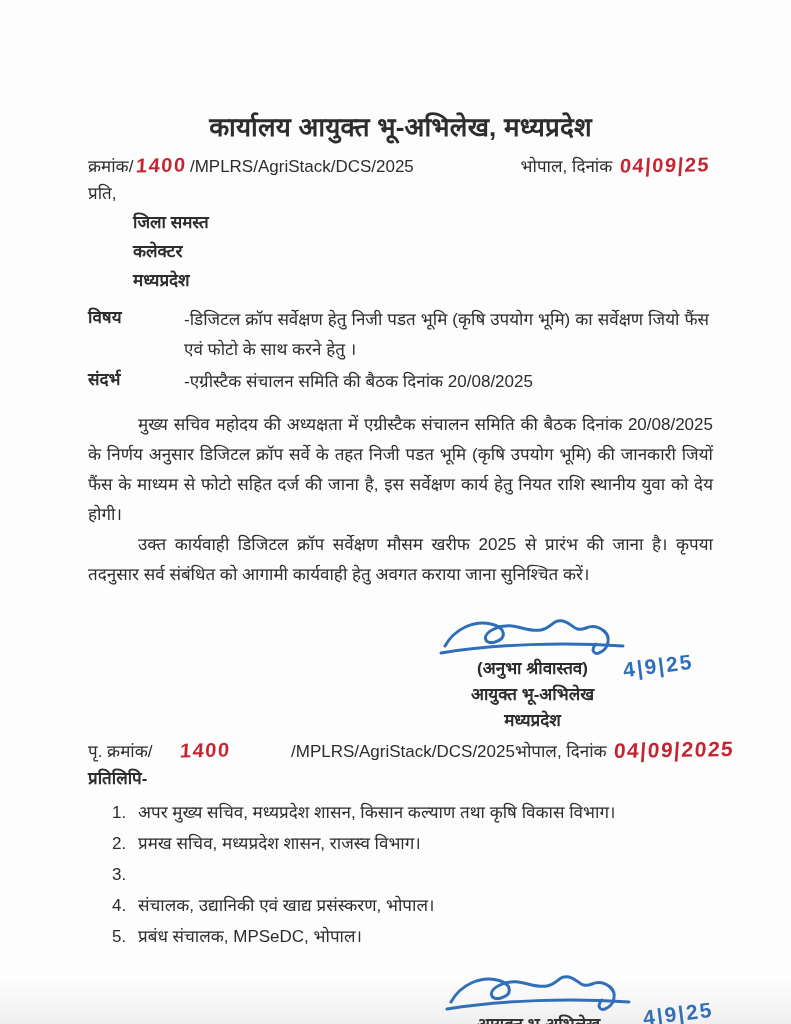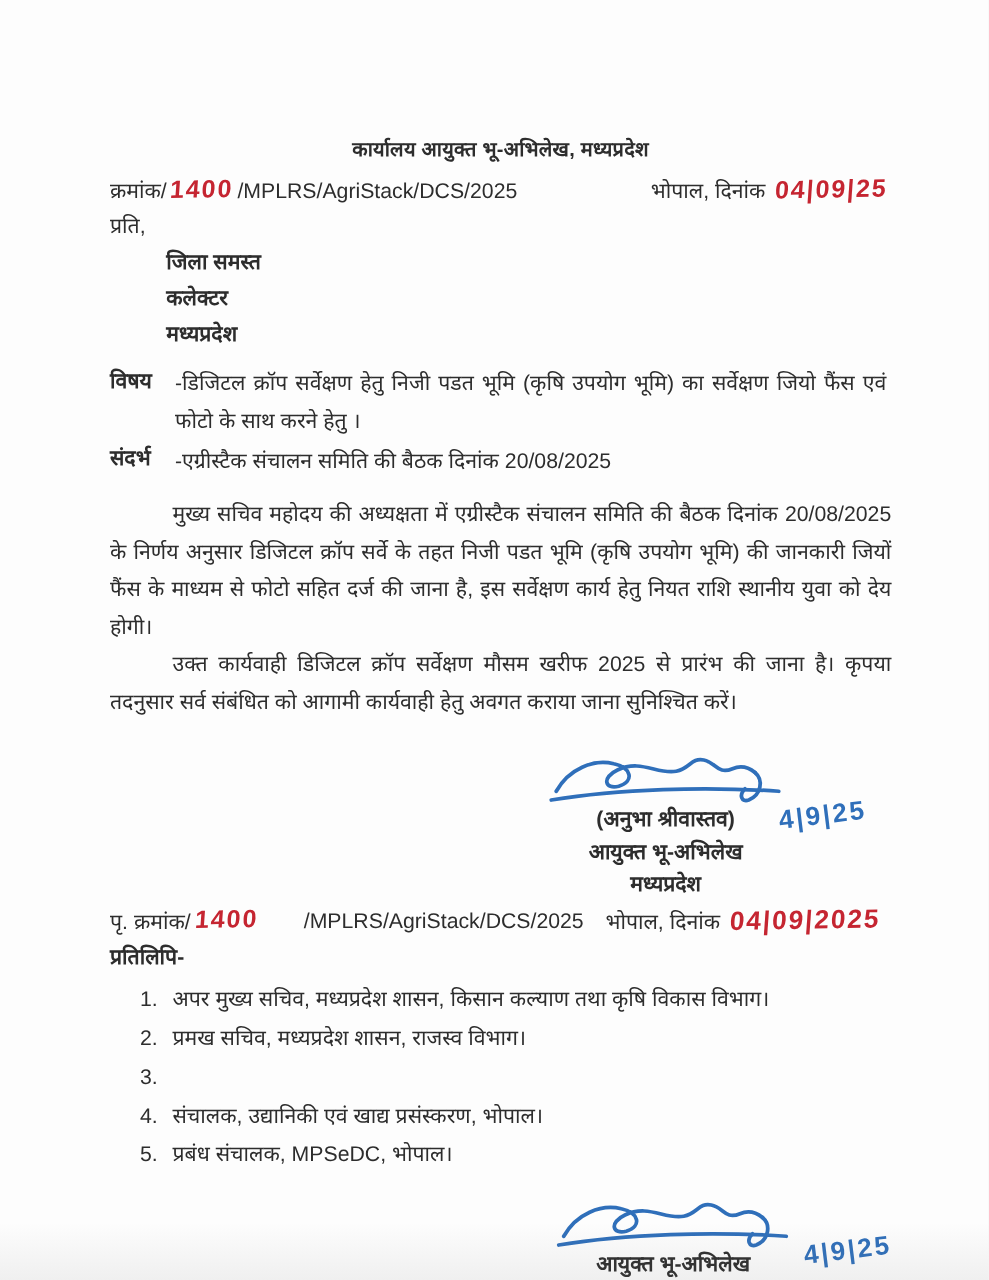--- a/index.html
+++ b/index.html
@@ -13,21 +13,21 @@
     width:791px; height:1024px;
     background:#fdfdfd;
     color:#2d2d2d;
     overflow:hidden;
   }
   .content{ padding:108px 78px 0 88px; font-size:17px; }
 
   .office-title{
     text-align:center;
     font-weight:bold;
-    font-size:16px;
+    font-size:26px;
     letter-spacing:.2px;
     margin-bottom:10px;
   }
 
   .row{ display:flex; align-items:baseline;gap:28px; }
   .ref-row{ justify-content:space-between; margin-bottom:4px; }
   .ref-left, .ref-right{ display:flex; align-items:baseline; white-space:nowrap; }
 
   .hand-red{
     color:#c52531;
@@ -44,21 +44,21 @@
     font-size:21px;
     letter-spacing:2px;
     transform:rotate(-7deg);
     display:inline-block;
   }
 
   .salutation{ margin-bottom:4px; }
   .recipients{ padding-left:45px; font-weight:bold; }
   .recipients div{ line-height:29px; }
 
-  .label-row{ display:flex; margin-top:10px; }
+  .label-row{ display:flex; margin-top:10px;gap:44px; }
   .label-row .lbl{ font-weight:bold; width:52px; flex:0 0 52px; }
   .label-row .txt{ flex:1; line-height:30px; text-align:justify; padding-right:4px; }
   .ref-line{ margin-top:2px; }
 
   .body-par{
     margin-top:13px;
     line-height:30px;
     text-align:justify;
     text-indent:50px;
   }
@@ -74,21 +74,21 @@
   .sig-top{ margin-top:22px; }
   .sig-bottom{ margin-top:16px; margin-right:42px; }
   .sig-scribble{ display:block; margin:0 auto -8px auto; }
   .sig-name{ font-weight:bold; line-height:26px; }
   .sig-desg{ font-weight:bold; line-height:26px; }
   .sig-state{ font-weight:bold; line-height:26px; }
   .sig-date-1{ position:absolute; right:-28px; top:42px; }
   .sig-date-2{ position:absolute; right:-42px; top:34px; }
 
   .endorse-row{ display:flex; justify-content:space-between; margin-top:4px; align-items:baseline; }
-  .endorse-left{ display:flex; align-items:center; white-space:nowrap; }
+  .endorse-left{ display:flex; align-items:flex-end; white-space:nowrap;gap:24px; }
   .endorse-series{ margin-left:34px; }
   .endorse-right{ display:flex; align-items:baseline; white-space:nowrap; padding-right:6px; }
   .endorse-right .hand-red{ font-size:21px; }
 
   .copies-label{ font-weight:bold; margin-top:4px; }
   .copies-list{ margin-top:8px; padding-left:24px; }
   .copy-item{ display:flex; line-height:31px; }
   .copy-num{ width:26px; flex:0 0 26px; }
 
   .scan-shadow{

